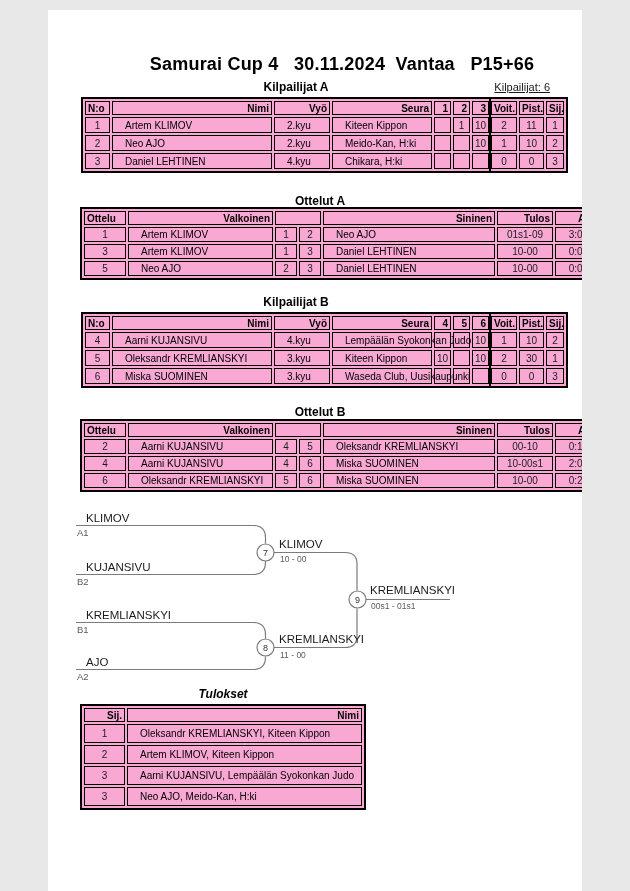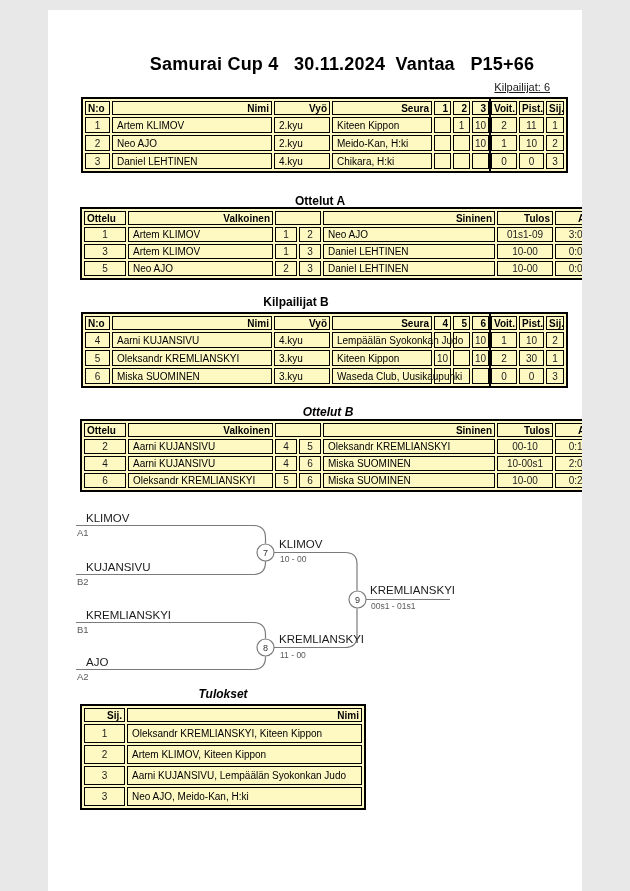--- a/index.html
+++ b/index.html
@@ -5,49 +5,50 @@
   html,body{margin:0;padding:0;background:#e8e8e8;}
   .page{position:relative;width:534px;height:891px;background:#ffffff;margin:10px auto;
         font-family:"Liberation Sans",sans-serif;color:#000;overflow:hidden;}
   .title{position:absolute;top:44px;left:0;width:588px;text-align:center;
          font-size:18px;font-weight:bold;white-space:pre;letter-spacing:.2px;}
   .count{position:absolute;top:71px;right:32px;font-size:11px;color:#1a1a1a;text-decoration:underline;}
   .seclabel{position:absolute;font-size:12px;font-weight:bold;text-align:center;}
   .lbl-pool-a{top:70px;left:0;width:496px;}
   .lbl-match-a{top:184px;left:0;width:544px;text-align:center;}
   .lbl-pool-b{top:285px;left:0;width:496px;}
-  .lbl-match-b{top:395px;left:8px;width:544px;font-style:italic;}
+  .lbl-match-b{top:395px;left:0;width:544px;}
   .lbl-results{top:677px;left:0;width:350px;font-style:italic;}
   table.tbl{position:absolute;border-collapse:separate;border-spacing:2px;
-            table-layout:fixed;border:2px solid #000;background:#fef9c3;}
+            table-layout:fixed;border:2px solid #000;background:#f9a8d4;}
   .tbl td,.tbl th{box-sizing:border-box;border:1px solid #000;font-size:10px;
                   padding:0 2px;overflow:visible;white-space:nowrap;vertical-align:middle;}
   .tbl th{font-weight:bold;text-align:right;height:14px;line-height:11px;}
   .tbl td{height:16px;line-height:13px;text-align:center;color:#1c1c1c;}
   .match td{height:15px;line-height:12px;}
   .results td{height:19px;line-height:16px;}
-  .tbl td.l,.tbl th.l{text-align:left;padding-left:4px;color:#000;}
+  .tbl td.l,.tbl th.l{text-align:left;padding-left:12px;color:#000;}
   .tbl th.l{padding-left:2px;}
   .vsep{position:absolute;width:2px;background:#000;}
   .bracket{position:absolute;left:0;top:0;pointer-events:none;}
   .bracket path{fill:none;stroke:#7b7b7b;stroke-width:1.2;}
   .bracket circle{fill:#fff;stroke:#7b7b7b;stroke-width:1.2;}
   .bn{font-size:11.5px;fill:#1b1b1b;}
   .bseed{font-size:9.5px;fill:#5a5a5a;}
   .bscore{font-size:8.5px;fill:#5a5a5a;}
   .bno{font-size:9px;fill:#333;text-anchor:middle;}
 </style>
 </head>
 <body>
 
 <div class="page">
 
   <div class="title">Samurai Cup 4   30.11.2024  Vantaa   P15+66</div>
   <div class="count">Kilpailijat: 6</div>
 
+  <div class="seclabel lbl-pool-a">Kilpailijat A</div>
   <table class="tbl pool" style="left:33px;top:87px;width:487px;">
     <colgroup>
       <col style="width:25px">
         <col style="width:160px">
         <col style="width:56px">
         <col style="width:100px">
       <col style="width:17px">
         <col style="width:17px">
         <col style="width:17px">
       <col style="width:26px">

